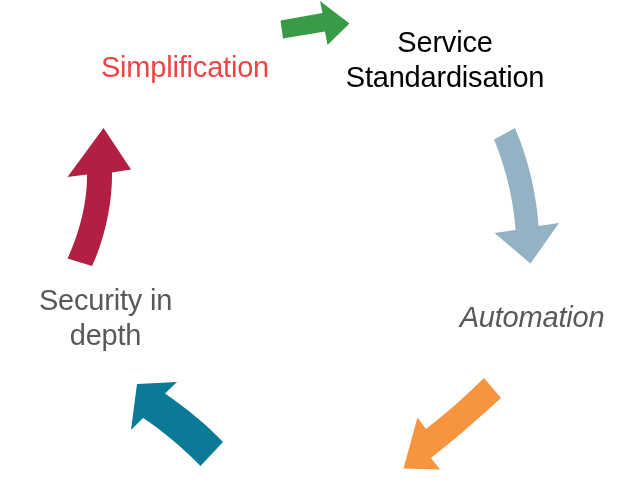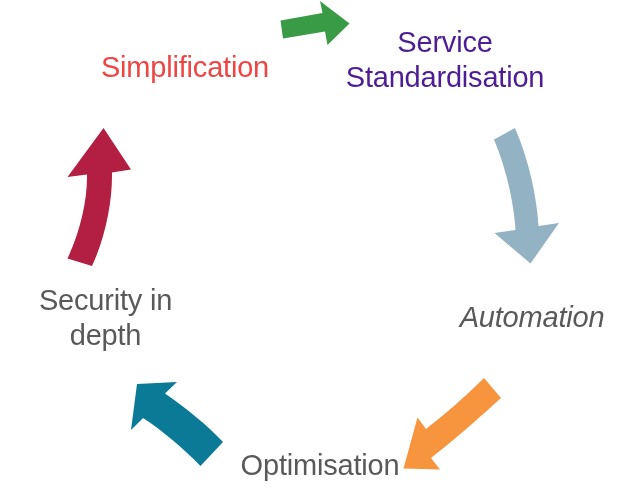--- a/index.html
+++ b/index.html
@@ -120,23 +120,22 @@
                C 50.5 75.0 43.5 111.0 30.0 140.0
                L 5.5 132.5
                C 18.5 105.0 25.5 73.0 25.0 48.5
                L 5.5 51.0
                Z" fill="#B31F42"></path>
     </svg>
   </span>
 
   <div class="cycle-label" id="label-simplification" style="color: #ef4444;">Simplification</div>
 
-  <div class="cycle-label" id="label-service-standardisation" style="color: #4c1d95;">Service
+  <div class="cycle-label" id="label-service-standardisation" style="color: #000000;">Service
 Standardisation</div>
 
   <div class="cycle-label" id="label-automation" style="color: rgb(89, 89, 89);">Automation</div>
 
-  <div class="cycle-label" id="label-optimisation" style="color: rgb(89, 89, 89);">Optimisation</div>
 
   <div class="cycle-label" id="label-security-in-depth" style="color: rgb(89, 89, 89);">Security in
 depth</div>
 
 </div>
 
 </body></html>

